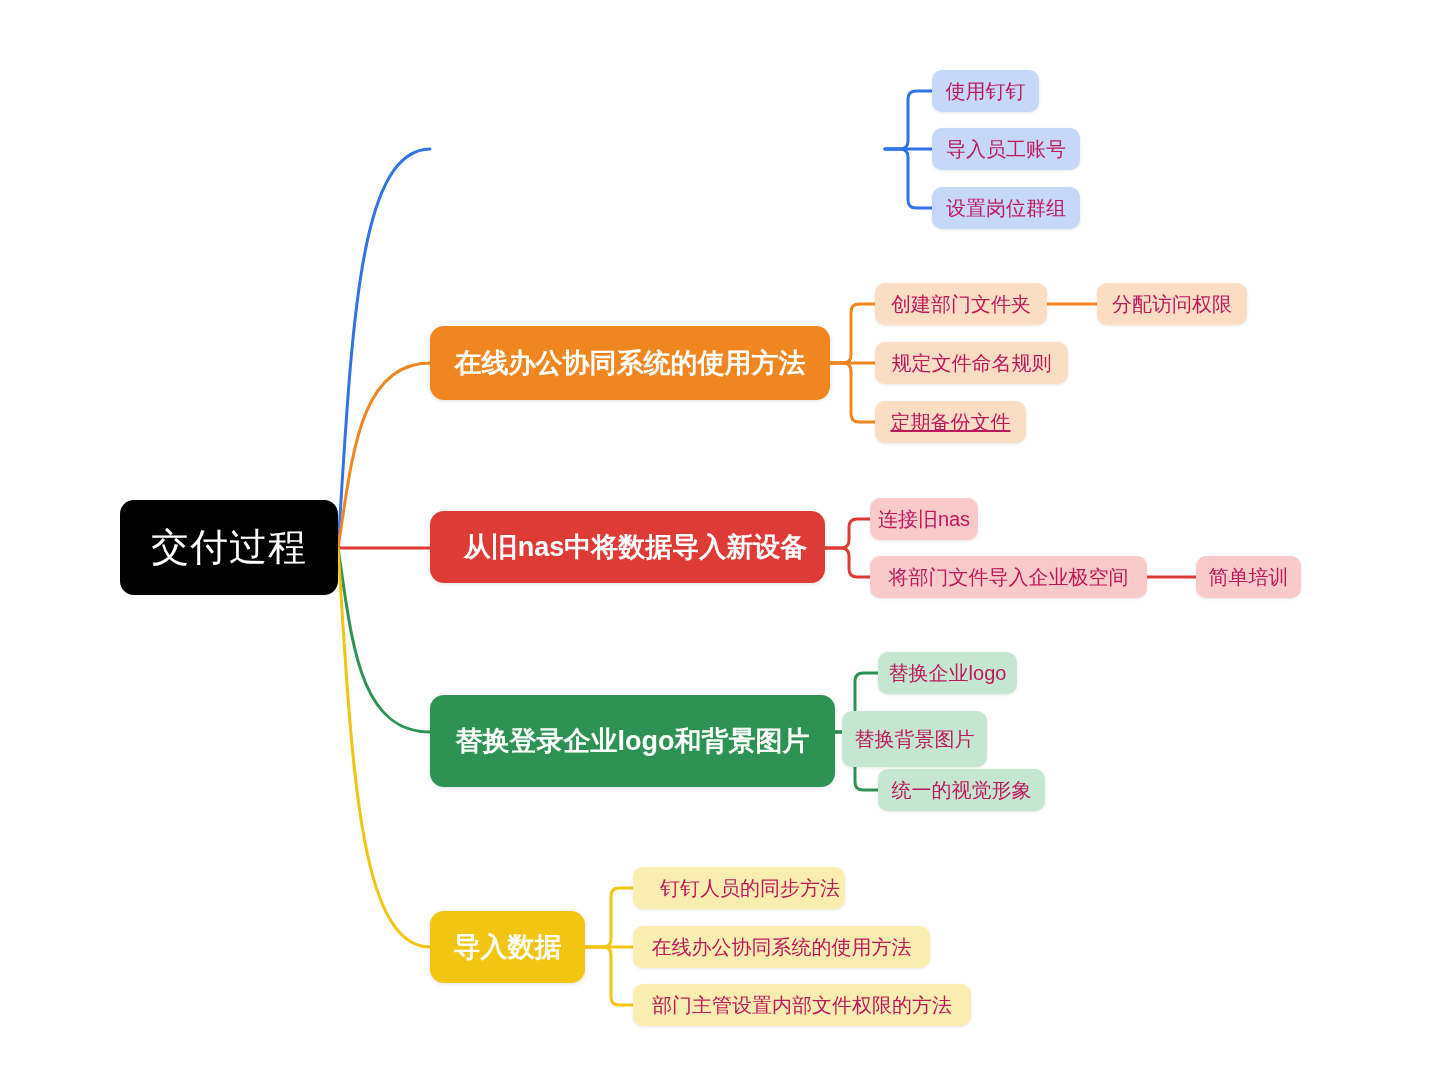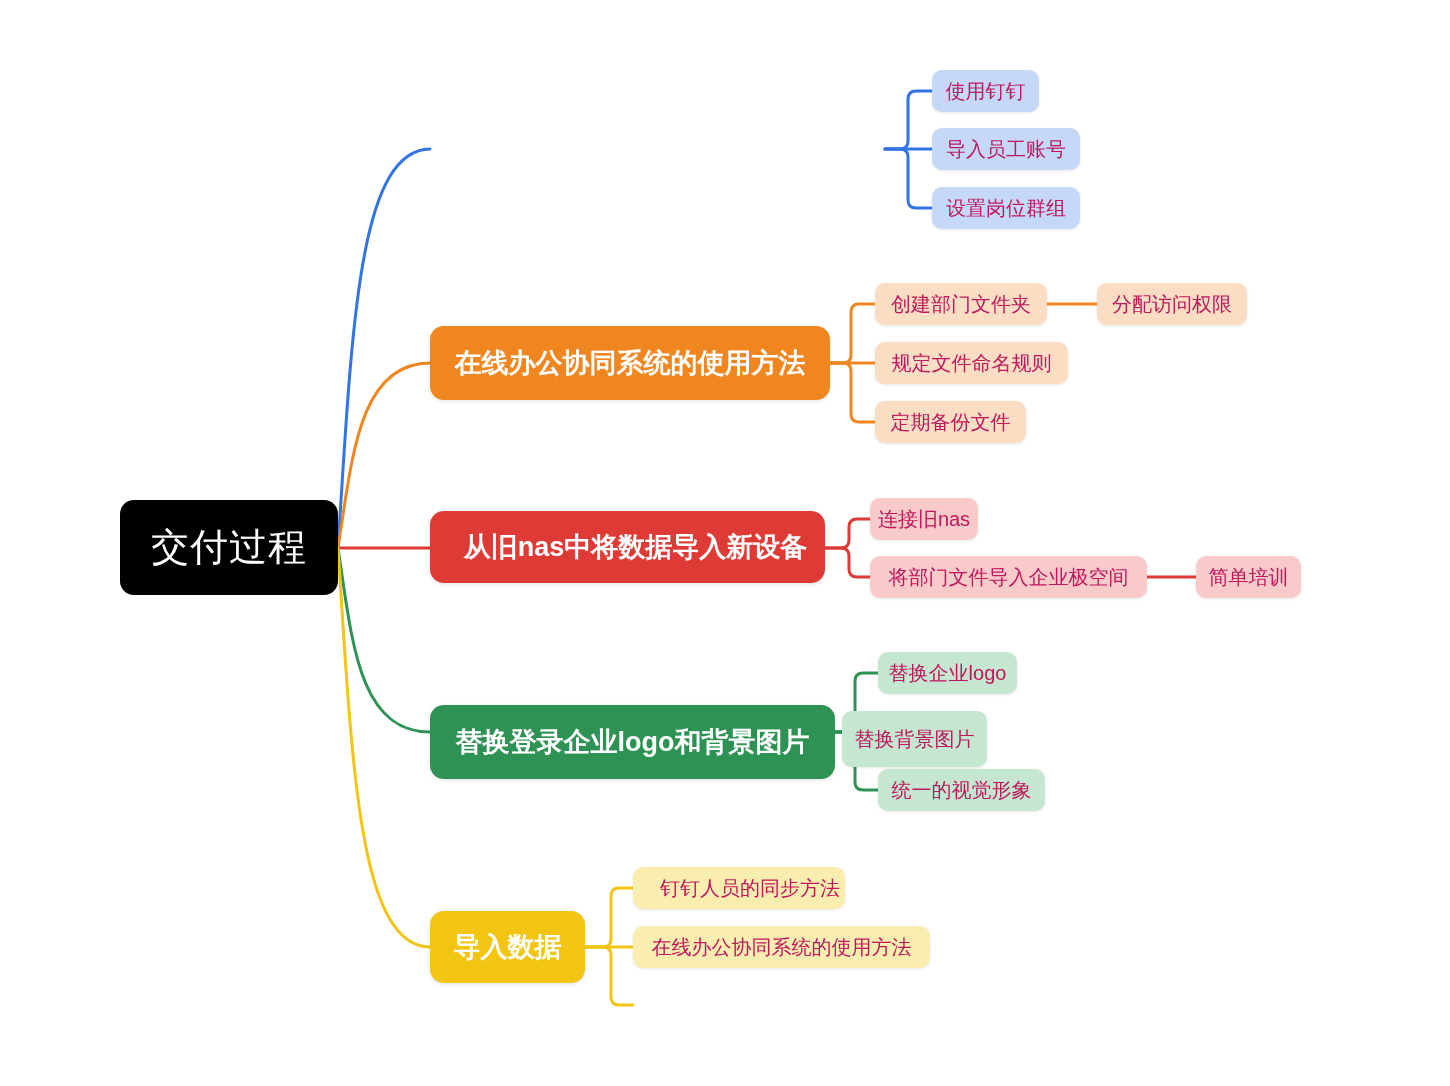--- a/index.html
+++ b/index.html
@@ -77,29 +77,30 @@
   <div class="node root-node" style="left: 120px; top: 500px; width: 218px; height: 95px; background: rgb(0, 0, 0);">交付过程</div>
 
   <div class="node child-node" style="left: 932px; top: 70px; width: 107px; height: 42px; background: rgb(198, 216, 247);">使用钉钉</div>
   <div class="node child-node" style="left: 932px; top: 128px; width: 148px; height: 42px; background: rgb(198, 216, 247);">导入员工账号</div>
   <div class="node child-node" style="left: 932px; top: 187px; width: 148px; height: 42px; background: rgb(198, 216, 247);">设置岗位群组</div>
 
   <div class="node parent-node" style="left: 430px; top: 326px; width: 400px; height: 74px; background: rgb(240, 134, 31);">在线办公协同系统的使用方法</div>
   <div class="node child-node" style="left: 875px; top: 283px; width: 172px; height: 42px; background: rgb(250, 221, 194);">创建部门文件夹</div>
   <div class="node child-node" style="left: 1097px; top: 283px; width: 150px; height: 42px; background: rgb(250, 221, 194);">分配访问权限</div>
   <div class="node child-node" style="left: 875px; top: 342px; width: 193px; height: 42px; background: rgb(250, 221, 194);">规定文件命名规则</div>
-  <div class="node child-node" style="left: 875px; top: 401px; width: 151px; height: 42px; background: rgb(250, 221, 194);">定期备份文件</div>
+  <div class="node child-node" style="left: 875px; top: 401px; width: 151px; height: 42px; background: rgb(250, 221, 194); text-decoration: underline;">定期备份文件</div>
 
   <div class="node parent-node" style="left: 430px; top: 511px; width: 395px; height: 72px; background: rgb(222, 59, 54); padding-left: 16px;">从旧nas中将数据导入新设备</div>
   <div class="node child-node" style="left: 870px; top: 498px; width: 108px; height: 42px; background: rgb(249, 202, 202);">连接旧nas</div>
   <div class="node child-node" style="left: 870px; top: 556px; width: 277px; height: 42px; background: rgb(249, 202, 202);">将部门文件导入企业极空间</div>
   <div class="node child-node" style="left: 1196px; top: 556px; width: 105px; height: 42px; background: rgb(249, 202, 202);">简单培训</div>
 
-  <div class="node parent-node" style="left: 430px; top: 695px; width: 405px; height: 74px; background: rgb(46, 146, 84); margin-top: 10px;">替换登录企业logo和背景图片</div>
+  <div class="node parent-node" style="left: 430px; top: 695px; width: 405px; height: 92px; background: rgb(46, 146, 84);">替换登录企业logo和背景图片</div>
   <div class="node child-node" style="left: 878px; top: 652px; width: 139px; height: 42px; background: rgb(197, 231, 209);">替换企业logo</div>
   <div class="node child-node" style="left: 842px; top: 711px; width: 145px; height: 56px; background: rgb(197, 231, 209);">替换背景图片</div>
   <div class="node child-node" style="left: 878px; top: 769px; width: 167px; height: 42px; background: rgb(197, 231, 209);">统一的视觉形象</div>
 
   <div class="node parent-node" style="left: 430px; top: 911px; width: 155px; height: 72px; background: rgb(241, 197, 18);">导入数据</div>
   <div class="node child-node" style="left: 633px; top: 867px; width: 212px; height: 42px; background: rgb(250, 237, 176); padding-left: 22px;">钉钉人员的同步方法</div>
   <div class="node child-node" style="left: 633px; top: 926px; width: 297px; height: 42px; background: rgb(250, 237, 176);">在线办公协同系统的使用方法</div>
+  <div class="node child-node" style="left: 633px; top: 984px; width: 338px; height: 42px; background: rgb(250, 237, 176);">部门主管设置内部文件权限的方法</div>
 
 </div>
 
 </body></html>

